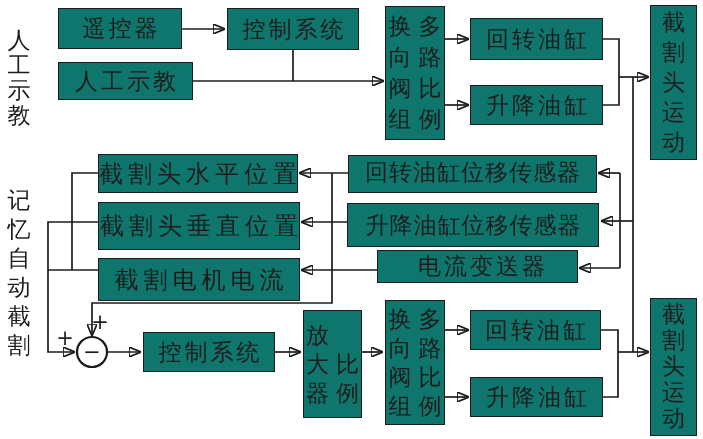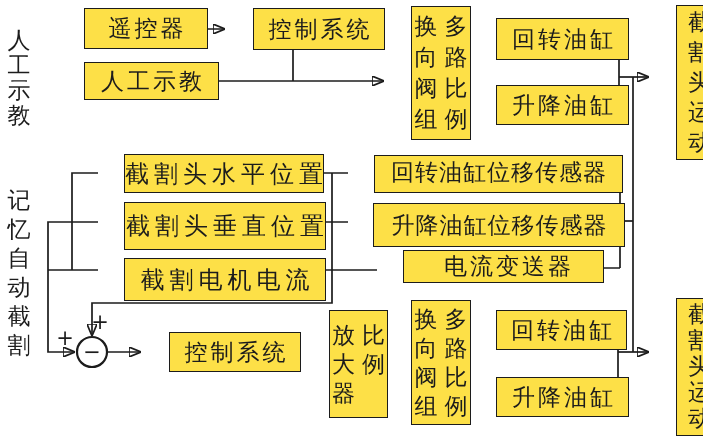--- a/index.html
+++ b/index.html
@@ -1,31 +1,31 @@
 <!DOCTYPE html>
 <html><head>
 <meta charset="utf-8">
 <style>
   html,body{margin:0;padding:0;background:#fff;}
   #canvas{
     position:relative;width:703px;height:439px;background:#ffffff;
     font-family:"Liberation Serif","DejaVu Serif",serif;color:#1c1c1c;overflow:hidden;
   }
   .box{
-    position:absolute;box-sizing:border-box;border:1.8px solid #1c1c1c;background:#fde047;
+    position:absolute;box-sizing:border-box;border:1.8px solid #1c1c1c;background:#0f766e;
     display:flex;align-items:center;justify-content:center;
-    font-size:23px;letter-spacing:3px;text-indent:3px;white-space:nowrap;line-height:1;margin-left:26px;
+    font-size:23px;letter-spacing:3px;text-indent:3px;white-space:nowrap;line-height:1;
   }
   .box.wide{font-size:24px;letter-spacing:5px;text-indent:5px;}
   .box.sensor{font-size:23px;letter-spacing:1px;text-indent:1px;}
   .vcol{
     width:1.18em;word-break:break-all;text-align:center;white-space:normal;
     letter-spacing:0;text-indent:0;display:block;
   }
-  .cols{display:flex;gap:3px;align-items:flex-start;justify-content:center;}
+  .cols{display:flex;gap:3px;align-items:flex-end;justify-content:center;}
   .sidelabel{
     position:absolute;font-size:23px;width:30px;text-align:center;
     word-break:break-all;white-space:normal;line-height:25px;
   }
   .lh25{line-height:25px;} .lh26{line-height:26px;} .lh29{line-height:29px;}
   .lh30{line-height:30px;} .lh31{line-height:31px;}
   .plusminus{position:absolute;font-size:21px;transform:translate(-50%,-50%);line-height:1;
     font-family:"DejaVu Sans","Liberation Sans",sans-serif;}
   svg.wires{position:absolute;left:0;top:0;pointer-events:none;}
   svg.wires path{stroke:#1c1c1c;stroke-width:1.7;fill:none;}

